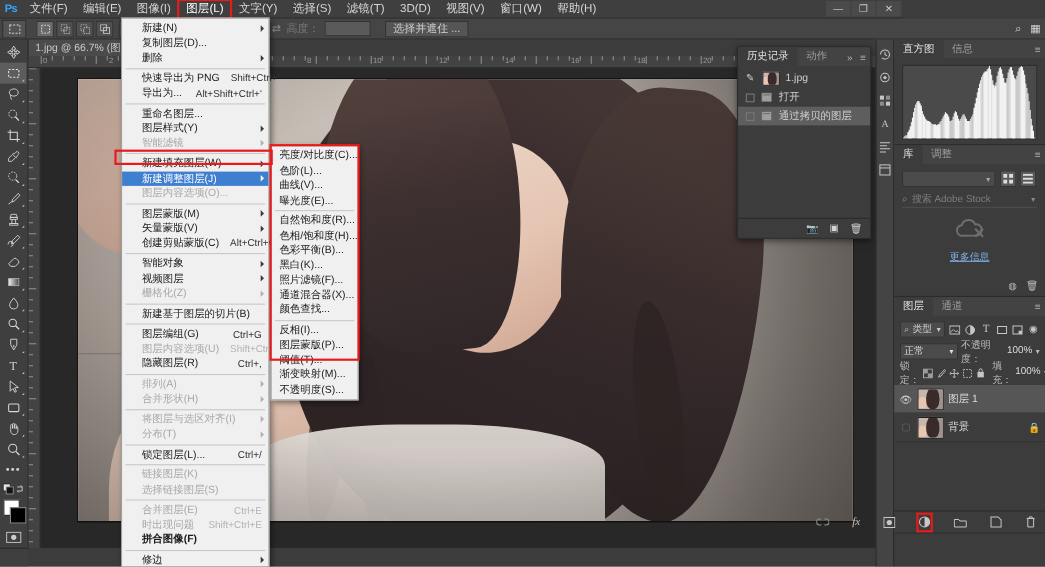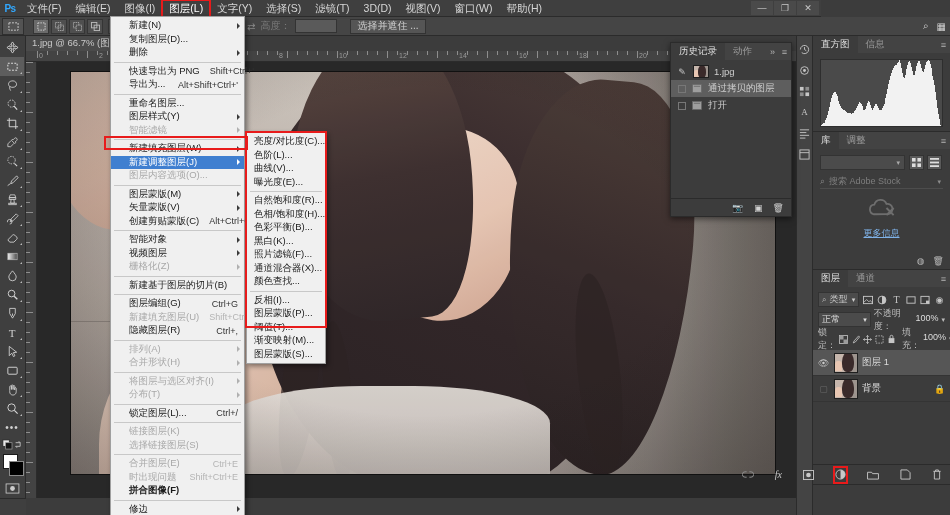--- a/index.html
+++ b/index.html
@@ -1022,40 +1022,40 @@
     </div>
     <div class="hist-row" style="margin-top:3px;">
       <span class="hist-ico" style="color:#c8c8c8;font-size:9px;">✎</span>
       <span class="thumb" style="width:16px;height:13px;">
           <span class="t-wall"></span>
           <span class="t-skin"></span>
           <span class="t-hair"></span>
         </span>
       <span>1.jpg</span>
     </div>
+    <div class="hist-row">
+      <span class="hist-ico" style="border:1px solid #777;width:8px;height:8px;margin-left:2px;"></span>
+      <span class="hist-ico">
+          <svg width="10" height="9" viewBox="0 0 11 10">
+            <rect x="0.5" y="0.5" width="10" height="9" fill="#9e9e9e" stroke="#666" stroke-width="0.8"></rect>
+            <rect x="2" y="2" width="7" height="1" fill="#6a6a6a"></rect>
+          </svg>
+        </span>
+      <span>打开</span>
+    </div>
     <div class="hist-row sel">
       <span class="hist-ico" style="border:1px solid #777;width:8px;height:8px;margin-left:2px;"></span>
       <span class="hist-ico">
           <svg width="10" height="9" viewBox="0 0 11 10">
             <rect x="0.5" y="0.5" width="10" height="9" fill="#9e9e9e" stroke="#666" stroke-width="0.8"></rect>
             <rect x="2" y="2" width="7" height="1" fill="#6a6a6a"></rect>
           </svg>
         </span>
       <span>通过拷贝的图层</span>
     </div>
-    <div class="hist-row">
-      <span class="hist-ico" style="border:1px solid #777;width:8px;height:8px;margin-left:2px;"></span>
-      <span class="hist-ico">
-          <svg width="10" height="9" viewBox="0 0 11 10">
-            <rect x="0.5" y="0.5" width="10" height="9" fill="#9e9e9e" stroke="#666" stroke-width="0.8"></rect>
-            <rect x="2" y="2" width="7" height="1" fill="#6a6a6a"></rect>
-          </svg>
-        </span>
-      <span>打开</span>
-    </div>
     <div class="hist-footer">
       <span style="font-size:9px;">📷</span>
       <span style="font-size:9px;">▣</span>
       <span style="font-size:9px;">🗑</span>
     </div>
   </div>
 
   <div class="menu-drop" id="layerMenu">
       <div class="mi">
         <span>新建(N)</span>
@@ -1130,21 +1130,21 @@
       <div class="msep"></div>
       <div class="mi">
         <span>新建基于图层的切片(B)</span>
       </div>
       <div class="msep"></div>
       <div class="mi">
         <span>图层编组(G)</span>
         <span class="sc">Ctrl+G</span>
       </div>
       <div class="mi dis">
-        <span>新建填充图层(U)</span>
+        <span>图层内容选项(U)</span>
         <span class="sc">Shift+Ctrl+G</span>
       </div>
       <div class="mi">
         <span>隐藏图层(R)</span>
         <span class="sc">Ctrl+,</span>
       </div>
       <div class="msep"></div>
       <div class="mi dis">
         <span>排列(A)</span>
         <span class="arr"></span>
@@ -1235,20 +1235,20 @@
       <div class="mi">
         <span>图层蒙版(P)...</span>
       </div>
       <div class="mi">
         <span>阈值(T)...</span>
       </div>
       <div class="mi">
         <span>渐变映射(M)...</span>
       </div>
       <div class="mi">
-        <span>图层蒙版(S)...</span>
+        <span>不透明度(S)...</span>
       </div>
     </div>
 
   <div class="redbox" style="left:104px; top:136px; width:144px; height:14px;"></div>
   <div class="redbox" style="left:245px; top:131px; width:82px; height:197px;"></div>
 
 </div>
 
 </body></html>

